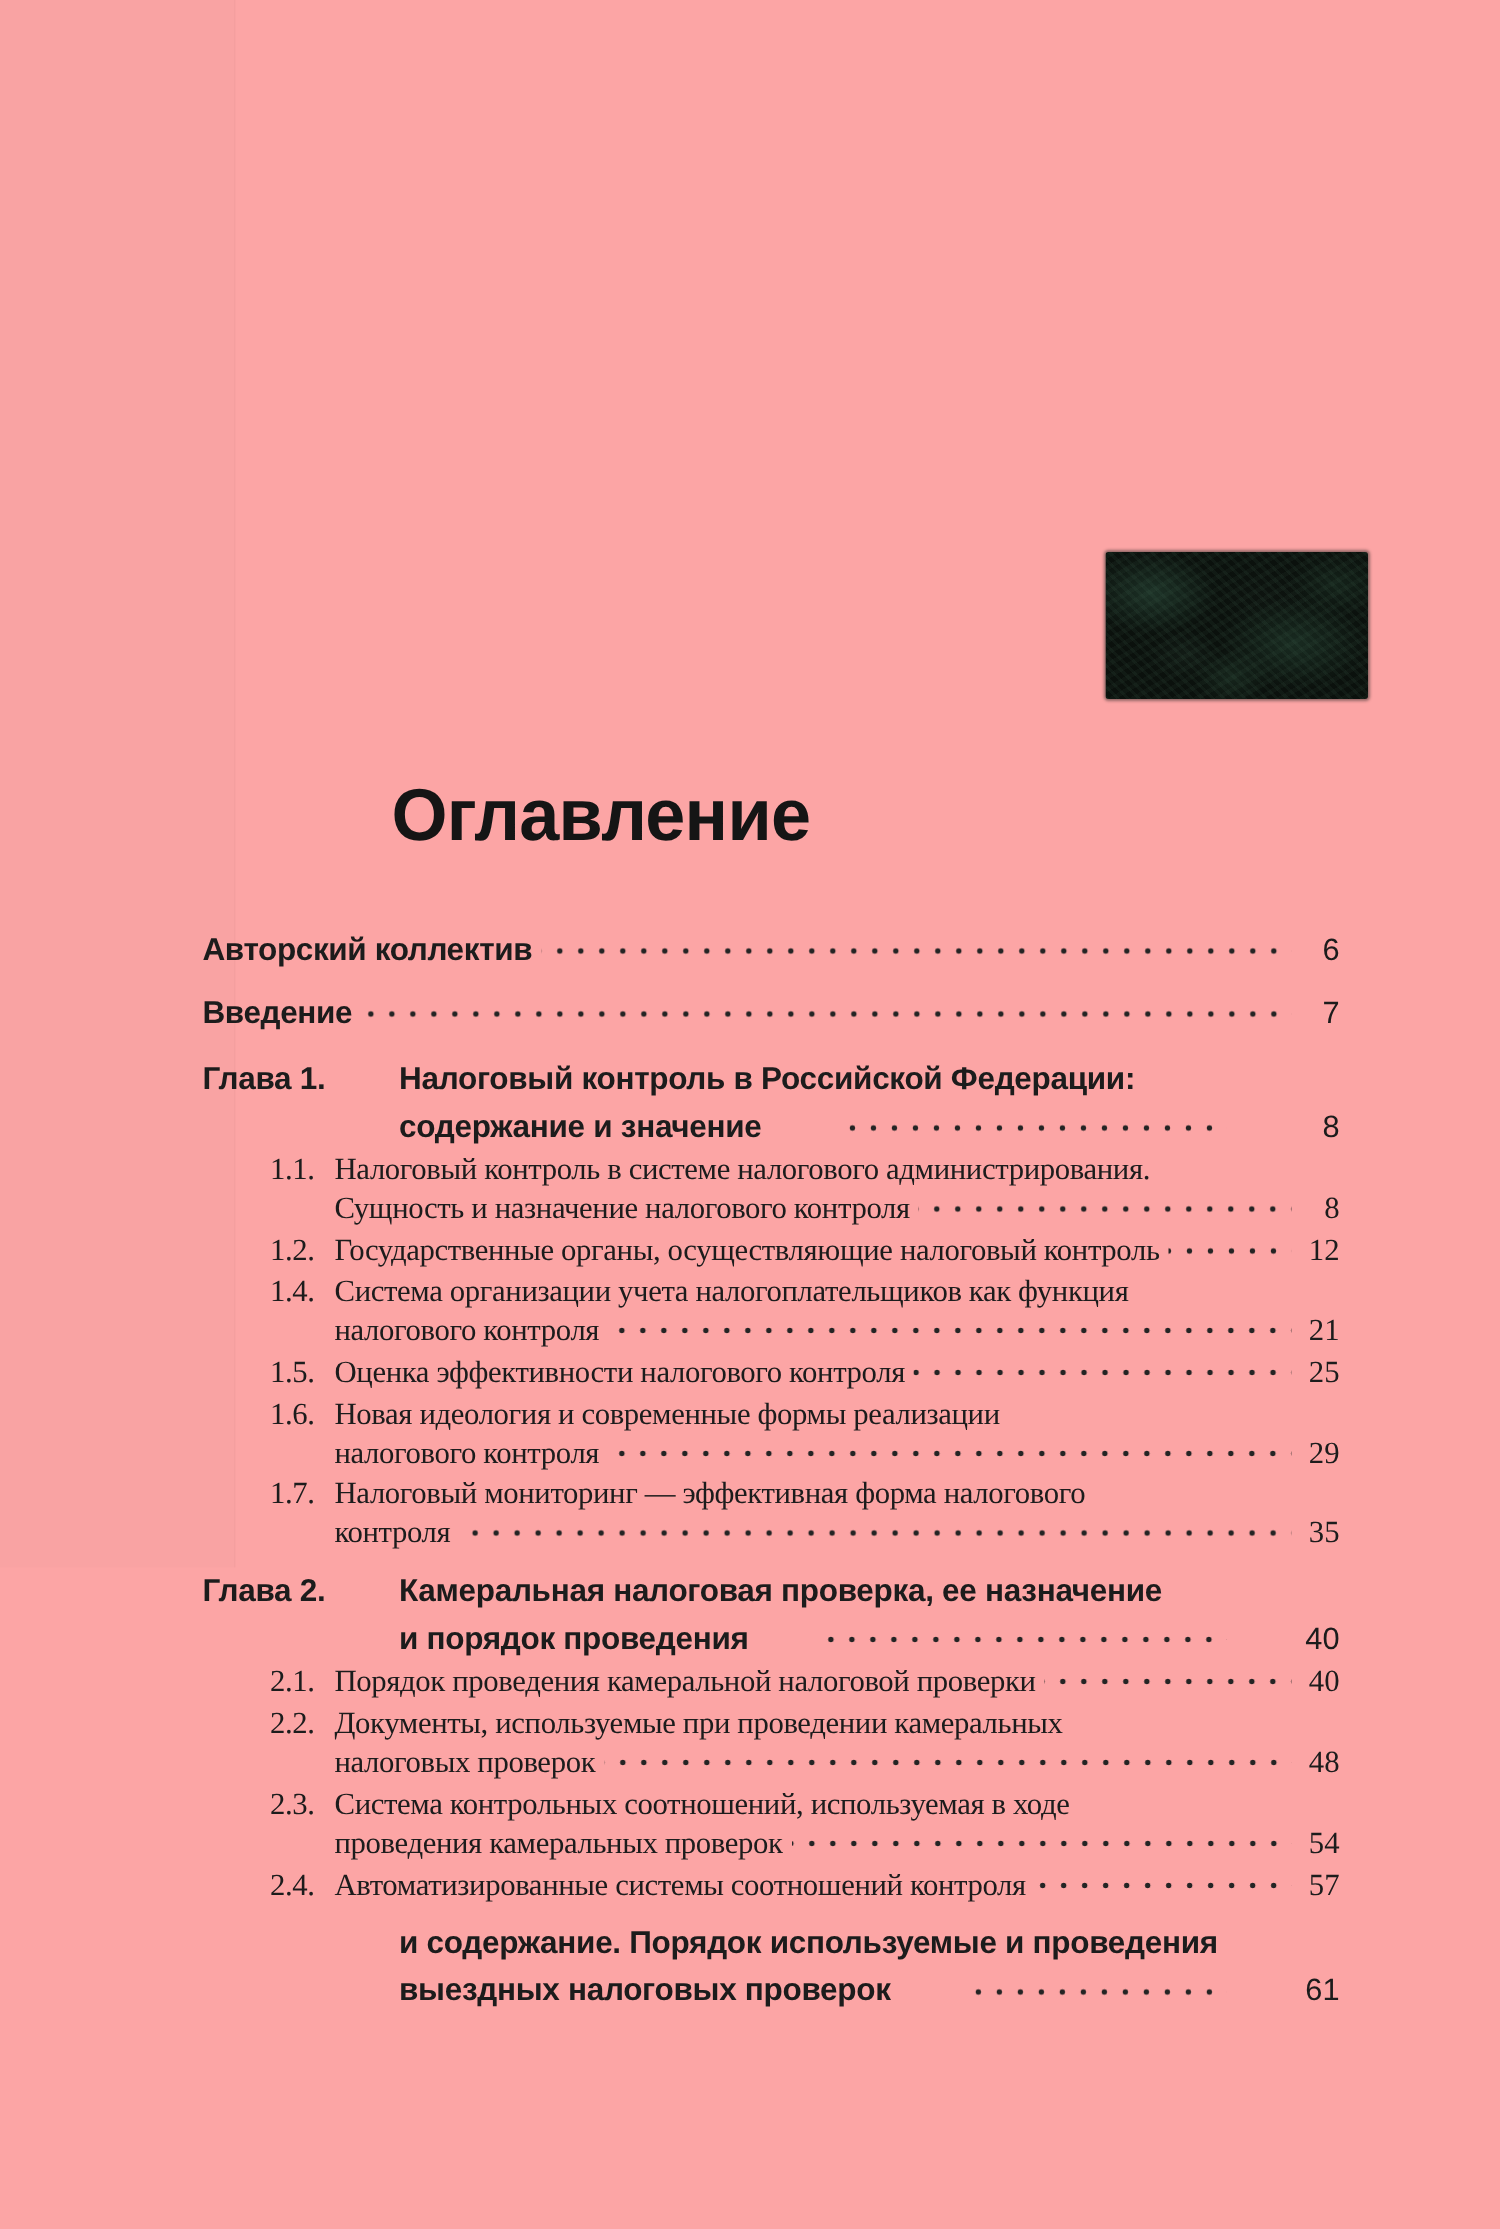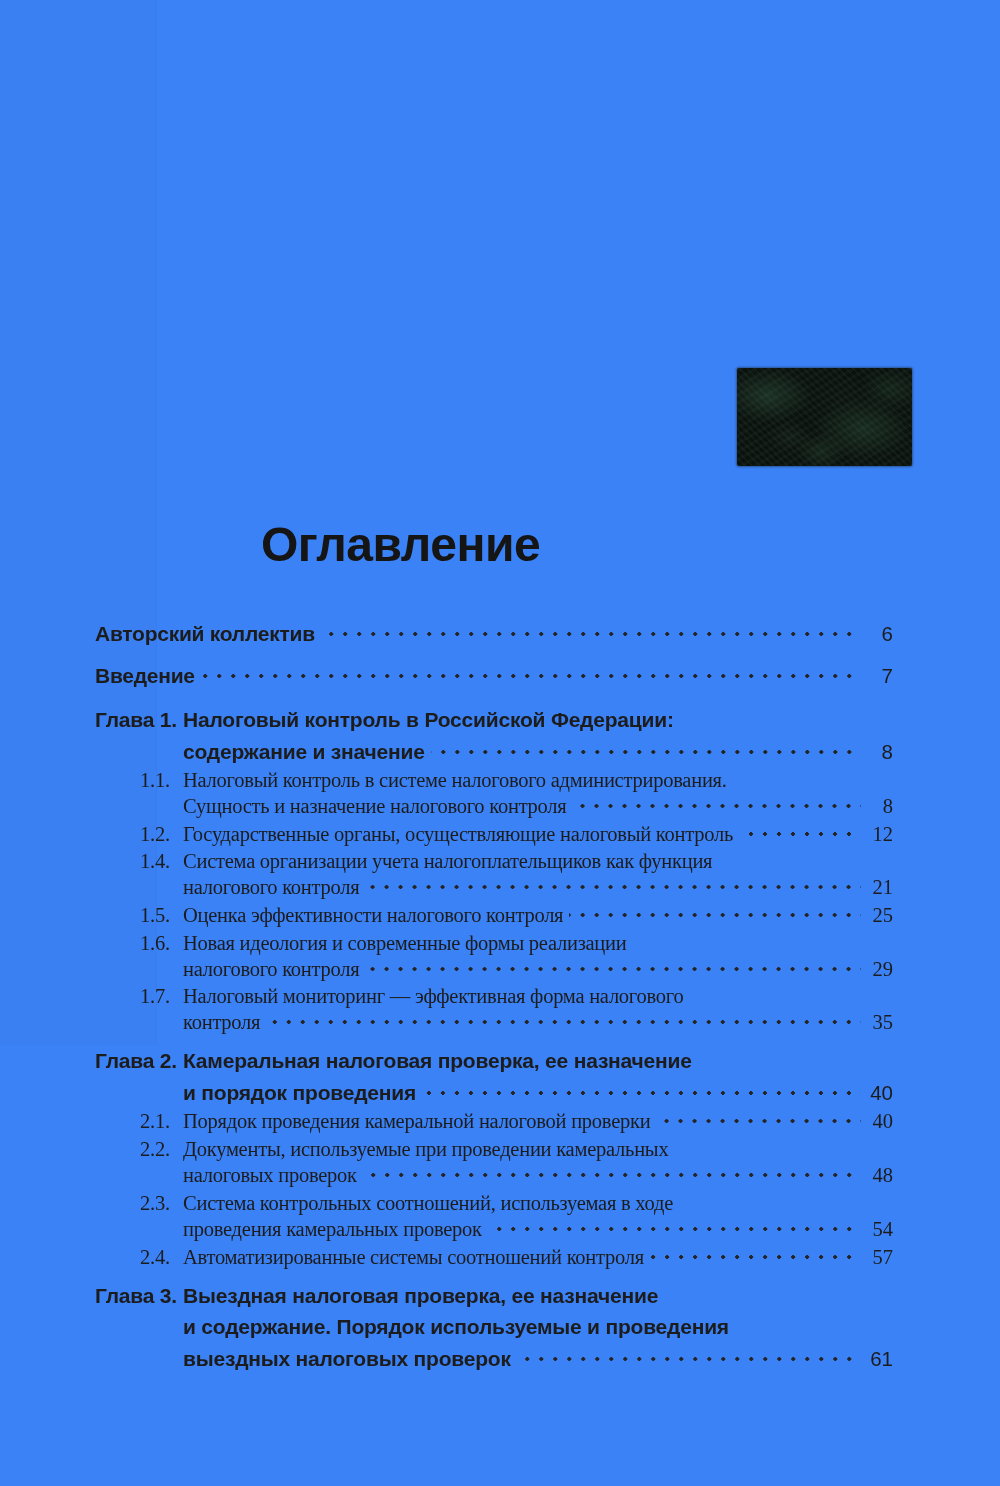--- a/index.html
+++ b/index.html
@@ -3,21 +3,21 @@
 <meta charset="utf-8">
 <style>
   html,body{margin:0;padding:0;}
   body{
     width:1000px;height:1486px;
     font-family:"Liberation Sans","DejaVu Sans",sans-serif;
     background:#f4f4f4;
   }
   .page{
     position:relative;width:1000px;height:1486px;
-    background:#3b82f6;overflow:hidden;
+    background:#fca5a5;overflow:hidden;
   }
   .seam{
     position:absolute;left:0;top:0;width:156px;height:1045px;
     background:rgba(0,0,0,0.012);
     border-right:1px solid rgba(0,0,0,0.02);
   }
   .stamp{
     position:absolute;left:737px;top:368px;width:175px;height:98px;
     border-radius:2px;
     background:
@@ -39,26 +39,27 @@
     transform:scaleX(0.98);transform-origin:left;
   }
   .toc{
     position:absolute;left:95px;top:620px;width:798px;
     color:#1c1c1c;
   }
   .row{
     display:flex;align-items:flex-end;
     font-size:20.5px;line-height:26px;letter-spacing:-0.25px;
     white-space:nowrap;
+    margin-left:40px;
   }
   .row .prefix{flex:none;width:88px;box-sizing:border-box;}
   .row.it .prefix{padding-left:45px;}
   .row.front{font-weight:bold;font-size:21px;line-height:27px;margin-bottom:15px;}
   .row.front .prefix{width:0;}
-  .row.ch{font-weight:bold;font-size:21px;line-height:31.5px;letter-spacing:-0.2px;}
+  .row.ch{font-weight:bold;font-size:21px;line-height:31.5px;letter-spacing:-0.2px;gap:43px;}
   .chapter{margin-top:10px;}
   .item{margin-bottom:1.7px;font-family:Liberation Serif, serif;}
   .t{flex:none;}
   .leader{
     flex:1 1 auto;align-self:stretch;min-width:18px;
     background-image:radial-gradient(circle, #242424 1.6px, transparent 2.1px);
     background-size:14px 14px;background-repeat:repeat-x;
     background-position:right 5px bottom 6px;
     margin-left:6px;
   }
@@ -215,24 +216,20 @@
               <span class="prefix">2.4.</span>
               <span class="t">Автоматизированные системы соотношений контроля</span>
               <span class="leader"></span>
               <span class="pg">57</span>
             </div>
           </div>
         </div>
       </div>
       <div class="chapter">
         <div class="row ch">
-          <span class="prefix">Глава 3.</span>
-          <span class="t">Выездная налоговая проверка, ее назначение</span>
-        </div>
-        <div class="row ch">
           <span class="prefix"></span>
           <span class="t">и содержание. Порядок используемые и проведения</span>
         </div>
         <div class="row ch">
           <span class="prefix"></span>
           <span class="t">выездных налоговых проверок</span>
           <span class="leader"></span>
           <span class="pg">61</span>
         </div>
         <div></div>

